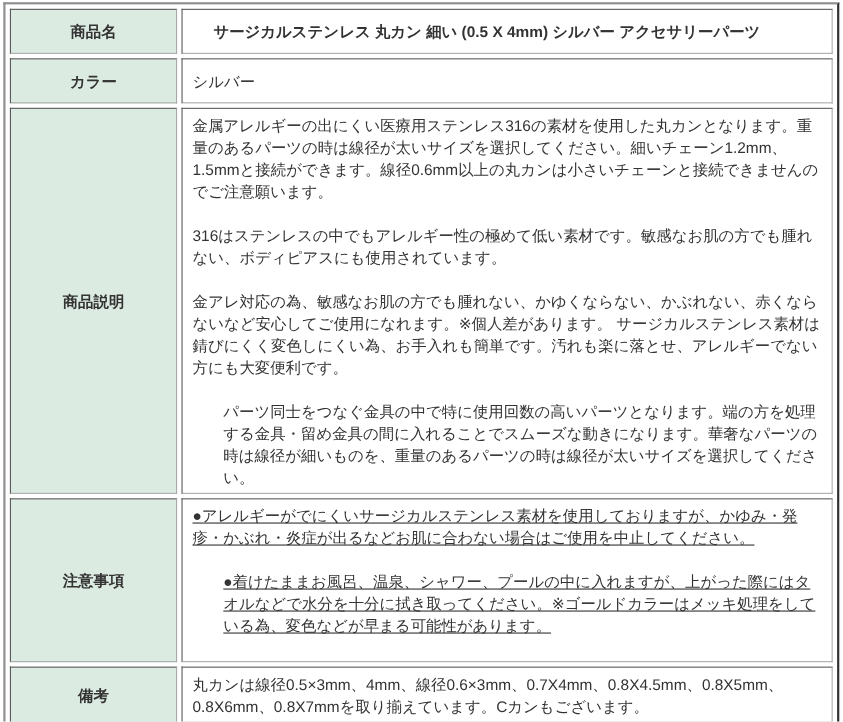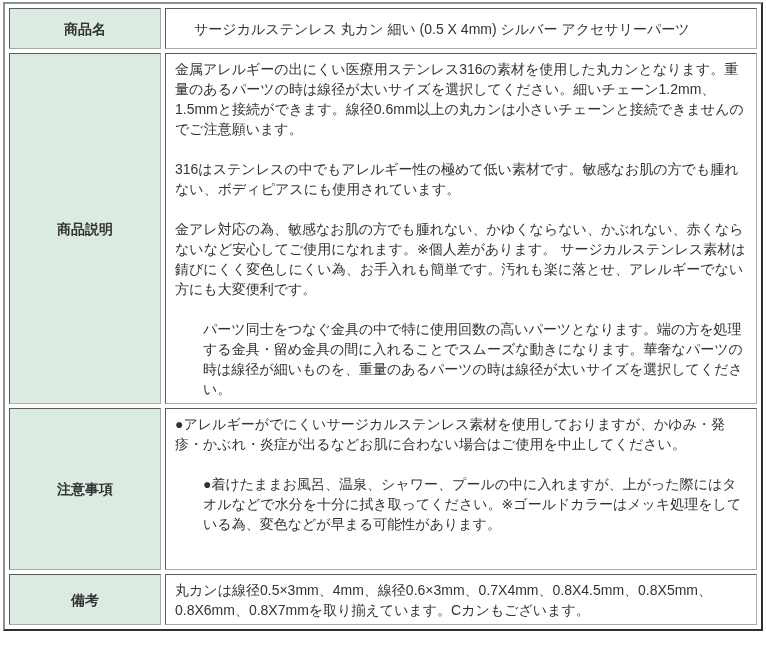--- a/index.html
+++ b/index.html
@@ -49,33 +49,37 @@
     padding: 4px 6px;
   }
   td {
     background: #ffffff;
     padding: 4px 9px;
     vertical-align: middle;
     text-align: left;
   }
   tr.row-single th, tr.row-single td { height: 41px; }
   tr.row-multi td { vertical-align: top; padding-top: 5px; }
-  td.value-bold { font-weight: normal; padding-left: 28px; }
+  td.value-bold { font-weight: bold; padding-left: 28px; }
   td .para { margin: 0 0 20px 0; }
   td .para:last-child { margin-bottom: 0; margin-left: 28px; }
-  td.pad-bottom { padding-bottom: 35px; }
+  td.pad-bottom { padding-bottom: 22px; text-decoration: underline; }
 </style>
 </head>
 <body>
 
 <table class="spec-table">
   <tbody>
     <tr class="row-single">
       <th>商品名</th>
       <td class="value-bold">サージカルステンレス 丸カン 細い (0.5 X 4mm) シルバー アクセサリーパーツ</td>
+    </tr>
+    <tr class="row-single">
+      <th>カラー</th>
+      <td>シルバー</td>
     </tr>
     <tr class="row-multi">
       <th>商品説明</th>
       <td>
         <p class="para">金属アレルギーの出にくい医療用ステンレス316の素材を使用した丸カンとなります。重量のあるパーツの時は線径が太いサイズを選択してください。細いチェーン1.2mm、1.5mmと接続ができます。線径0.6mm以上の丸カンは小さいチェーンと接続できませんのでご注意願います。</p>
         <p class="para">316はステンレスの中でもアレルギー性の極めて低い素材です。敏感なお肌の方でも腫れない、ボディピアスにも使用されています。</p>
         <p class="para">金アレ対応の為、敏感なお肌の方でも腫れない、かゆくならない、かぶれない、赤くならないなど安心してご使用になれます。※個人差があります。 サージカルステンレス素材は錆びにくく変色しにくい為、お手入れも簡単です。汚れも楽に落とせ、アレルギーでない方にも大変便利です。</p>
         <p class="para">パーツ同士をつなぐ金具の中で特に使用回数の高いパーツとなります。端の方を処理する金具・留め金具の間に入れることでスムーズな動きになります。華奢なパーツの時は線径が細いものを、重量のあるパーツの時は線径が太いサイズを選択してください。</p>
       </td>
     </tr>

